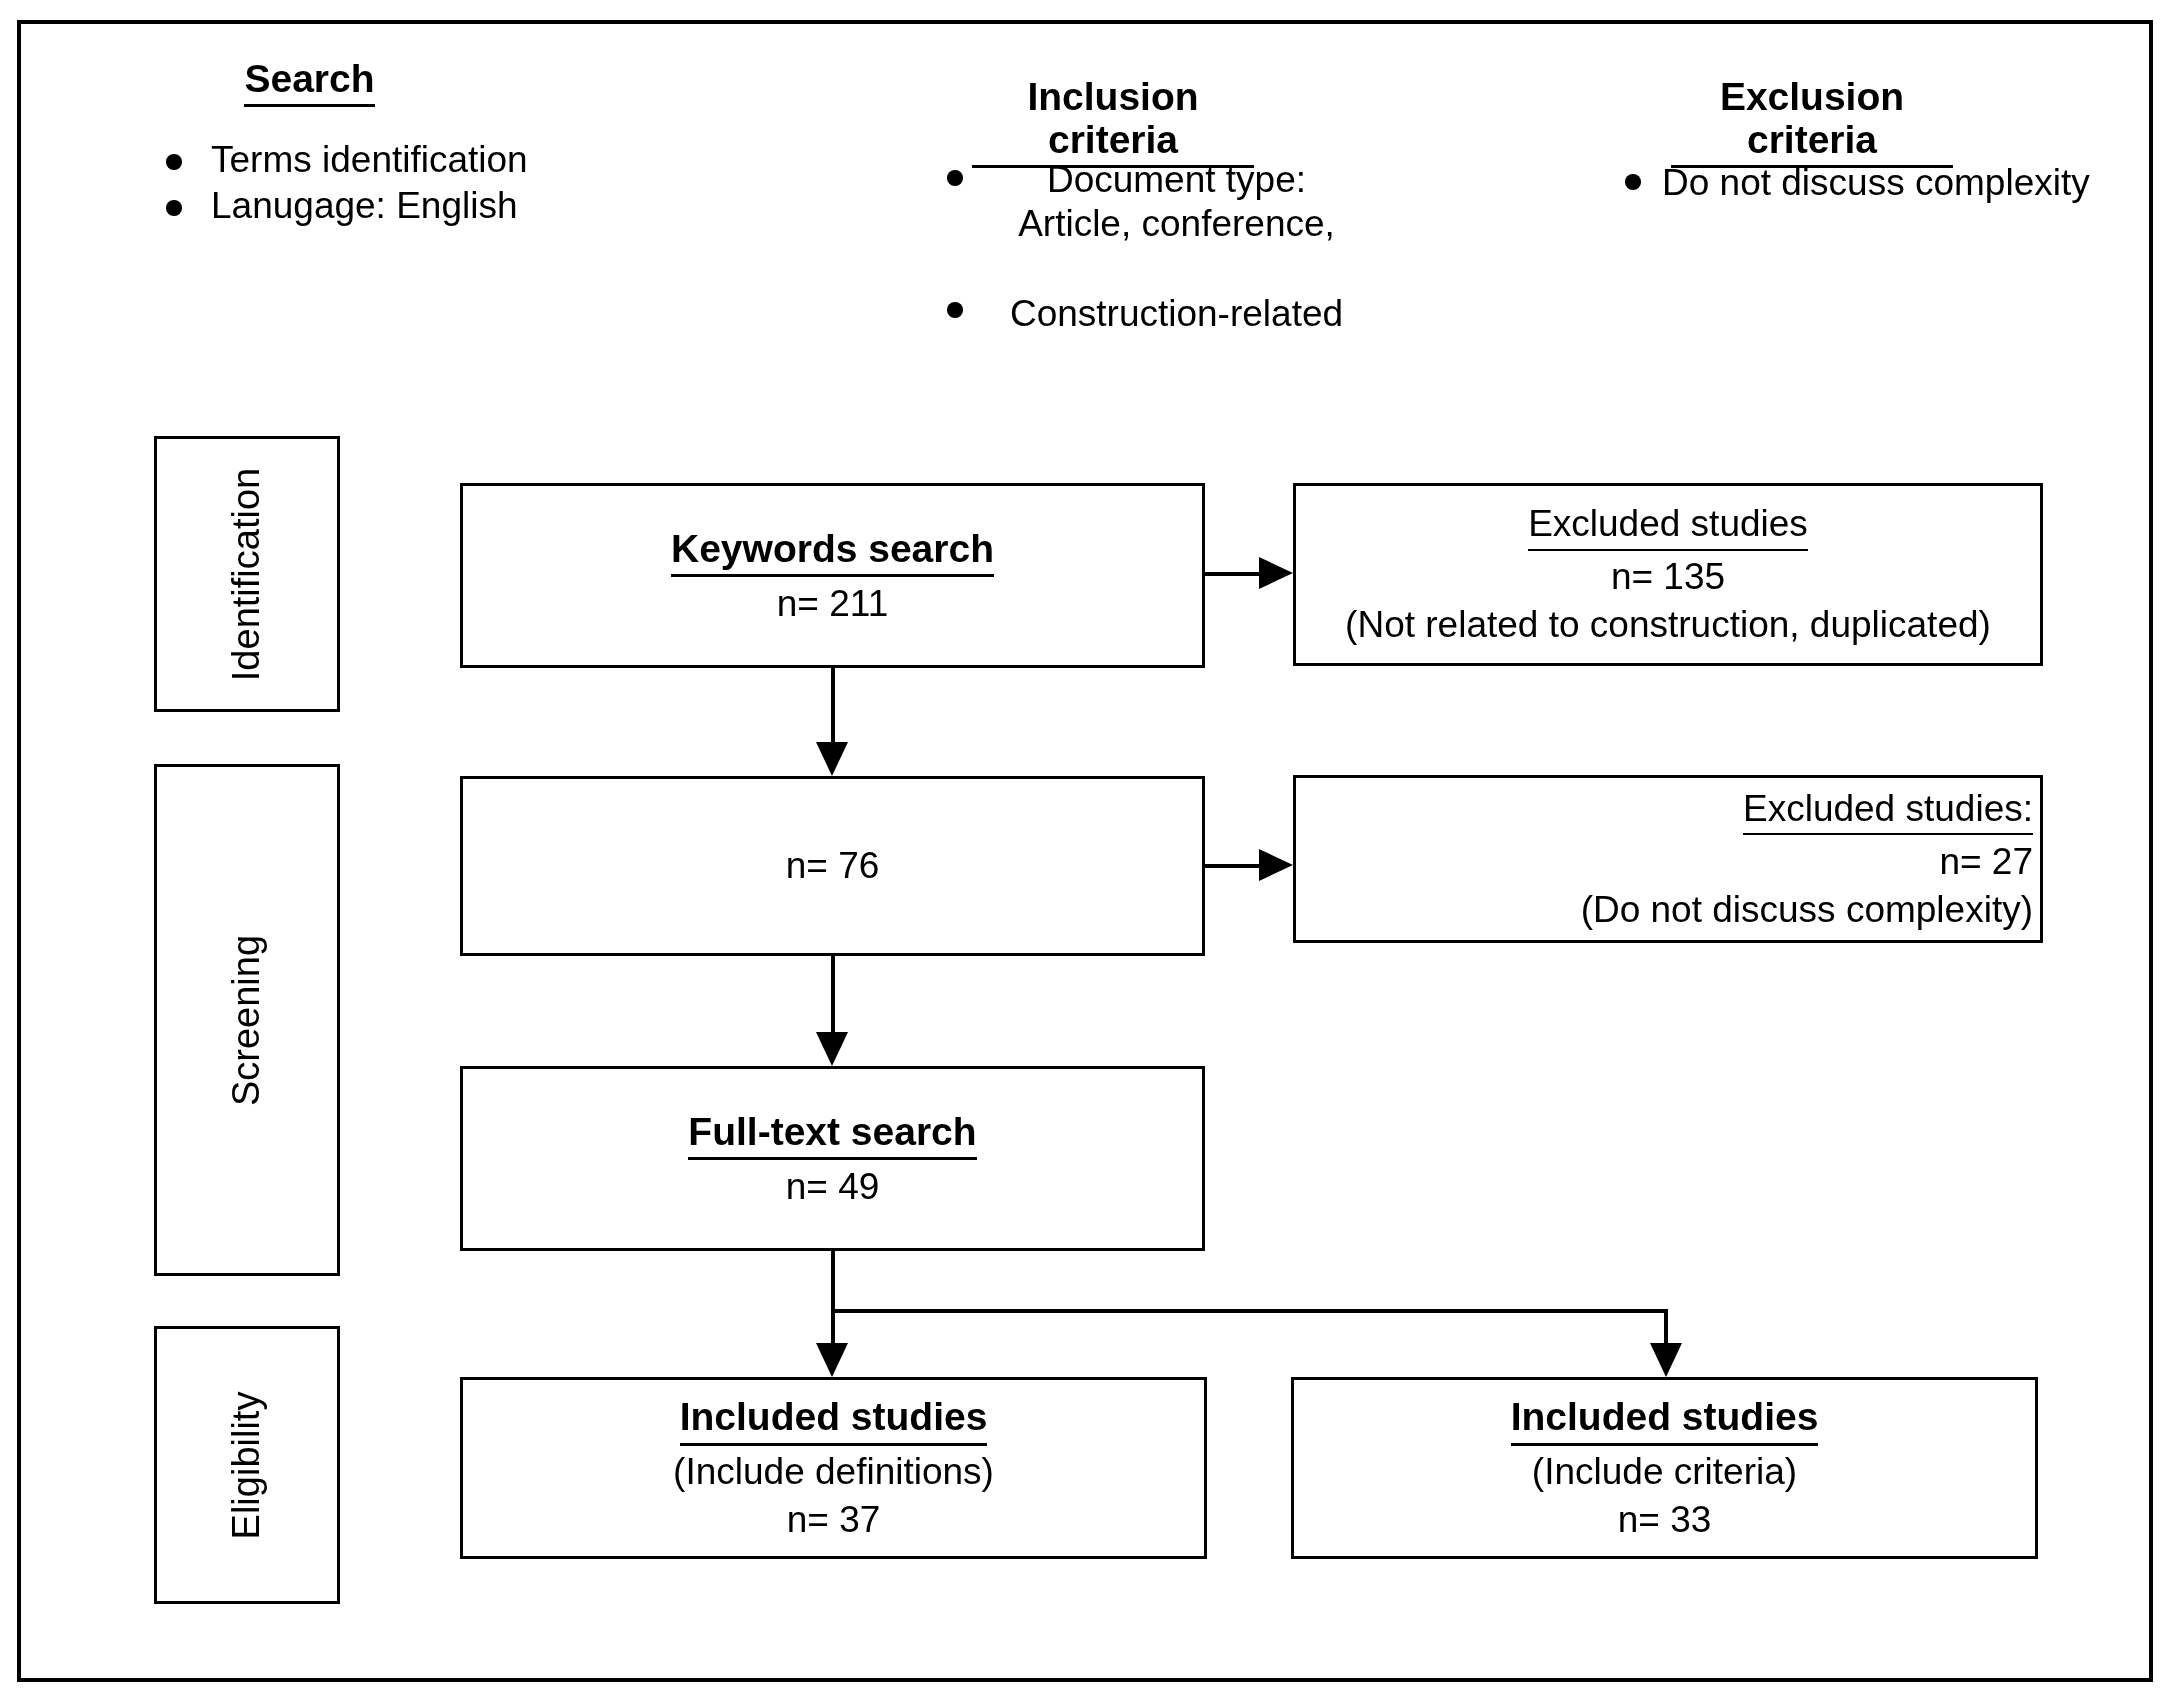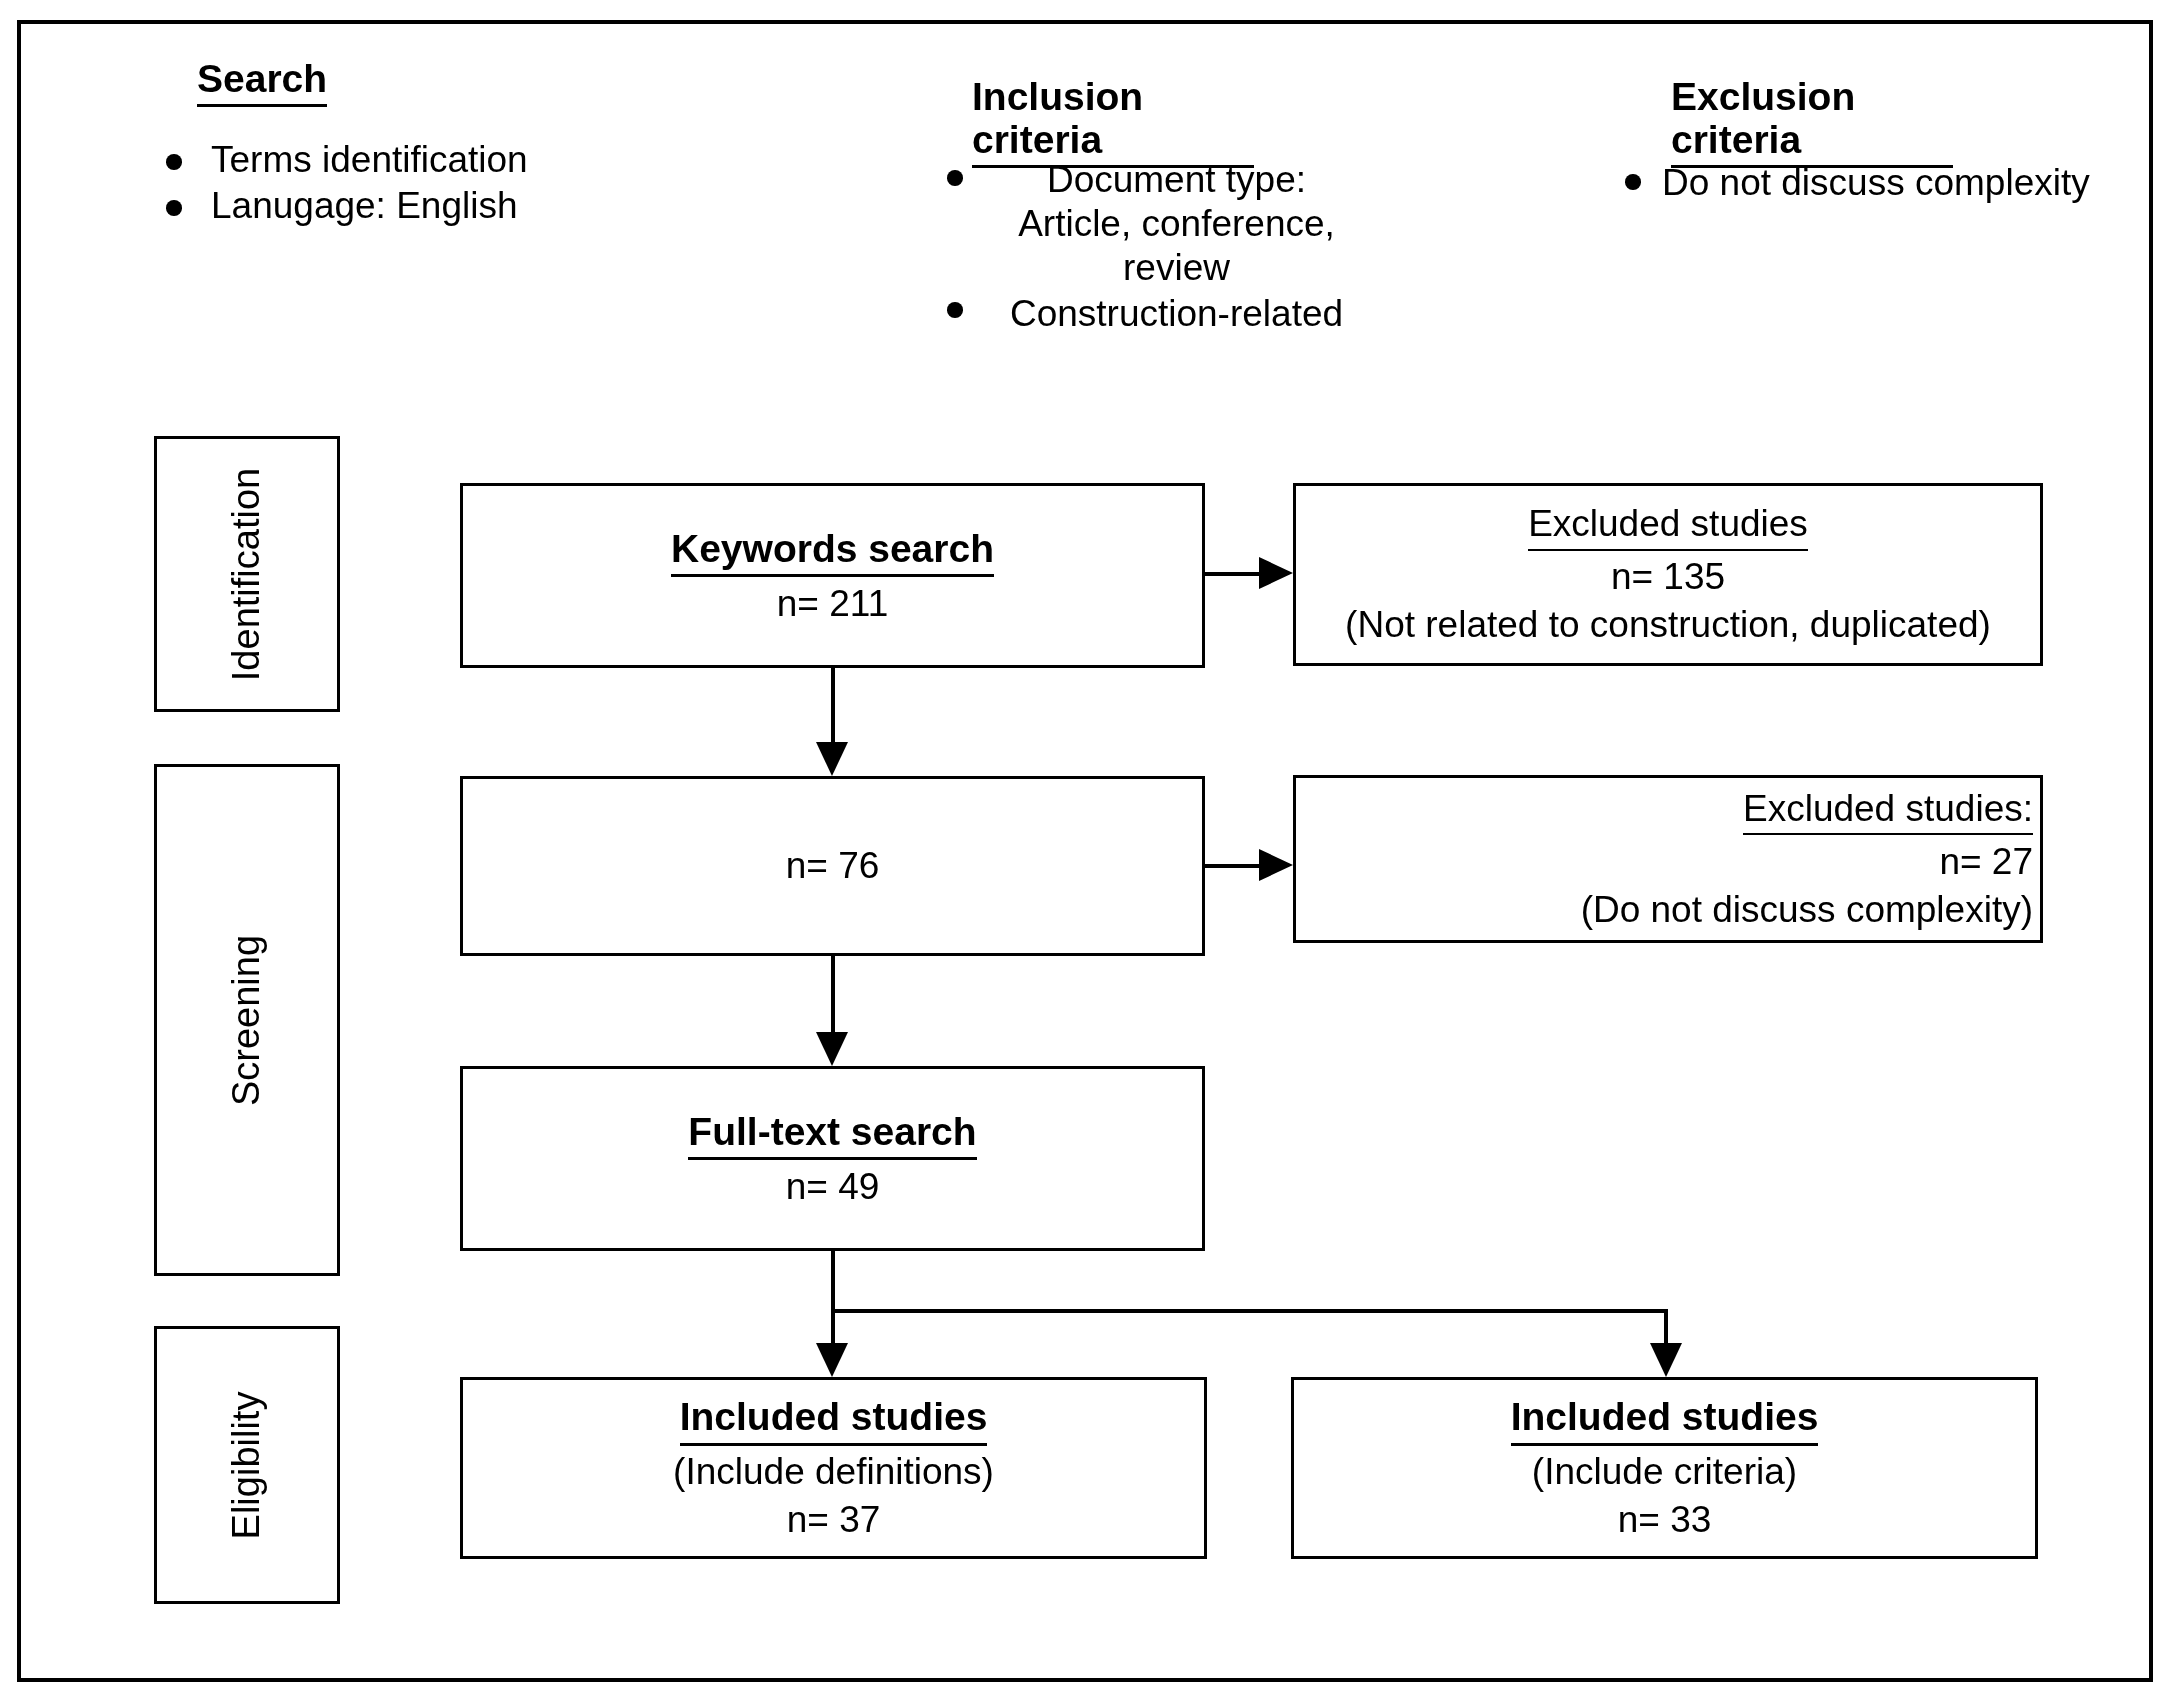--- a/index.html
+++ b/index.html
@@ -5,21 +5,21 @@
   * { margin:0; padding:0; box-sizing:border-box; }
   html,body { width:2172px; height:1706px; background:#ffffff; overflow:hidden; }
   body { font-family:"Liberation Sans", sans-serif; color:#000; position:relative; font-size:37px; }
 
   .outer-frame {
     position:absolute; left:17px; top:20px; width:2136px; height:1662px;
     border:4.2px solid #000; background:#fff;
   }
 
   .col-title {
-    position:absolute; text-align:left; font-weight:bold; font-size:39px; line-height:1.1;
+    position:absolute; text-align:center; font-weight:bold; font-size:39px; line-height:1.1;
   }
   .u  { display:inline-block; border-bottom:3.5px solid #000; padding-bottom:2.8px; }
   .ur { display:inline-block; border-bottom:2.8px solid #000; padding-bottom:3px; }
 
   .dot { position:absolute; width:15.5px; height:15.5px; border-radius:50%; background:#000; }
 
   .txt { position:absolute; line-height:44px; font-size:37px; }
   .center { text-align:center; }
 
   .stage-box {
@@ -58,21 +58,20 @@
 <span class="dot" style="left:166px; top:200px;"></span>
 <div class="txt" style="left:211px; top:184px; width:394px;">Lanugage: English</div>
 
 <div class="col-title" style="left:972px; top:76px; width:282px;">
   <span class="u">Inclusion criteria</span>
 </div>
 <span class="dot" style="left:947px; top:170px;"></span>
 <div class="txt center" style="left:965px; top:158px; width:423px;">
   <div>Document type:</div>
   <div>Article, conference,</div>
-  <div>review</div>
 </div>
 <span class="dot" style="left:947px; top:302px;"></span>
 <div class="txt center" style="left:965px; top:292px; width:423px;">Construction-related</div>
 
 <div class="col-title" style="left:1671px; top:76px; width:282px;">
   <span class="u">Exclusion criteria</span>
 </div>
 <span class="dot" style="left:1625px; top:174px;"></span>
 <div class="txt" style="left:1662px; top:161px; width:465px;">Do not discuss complexity</div>
 

